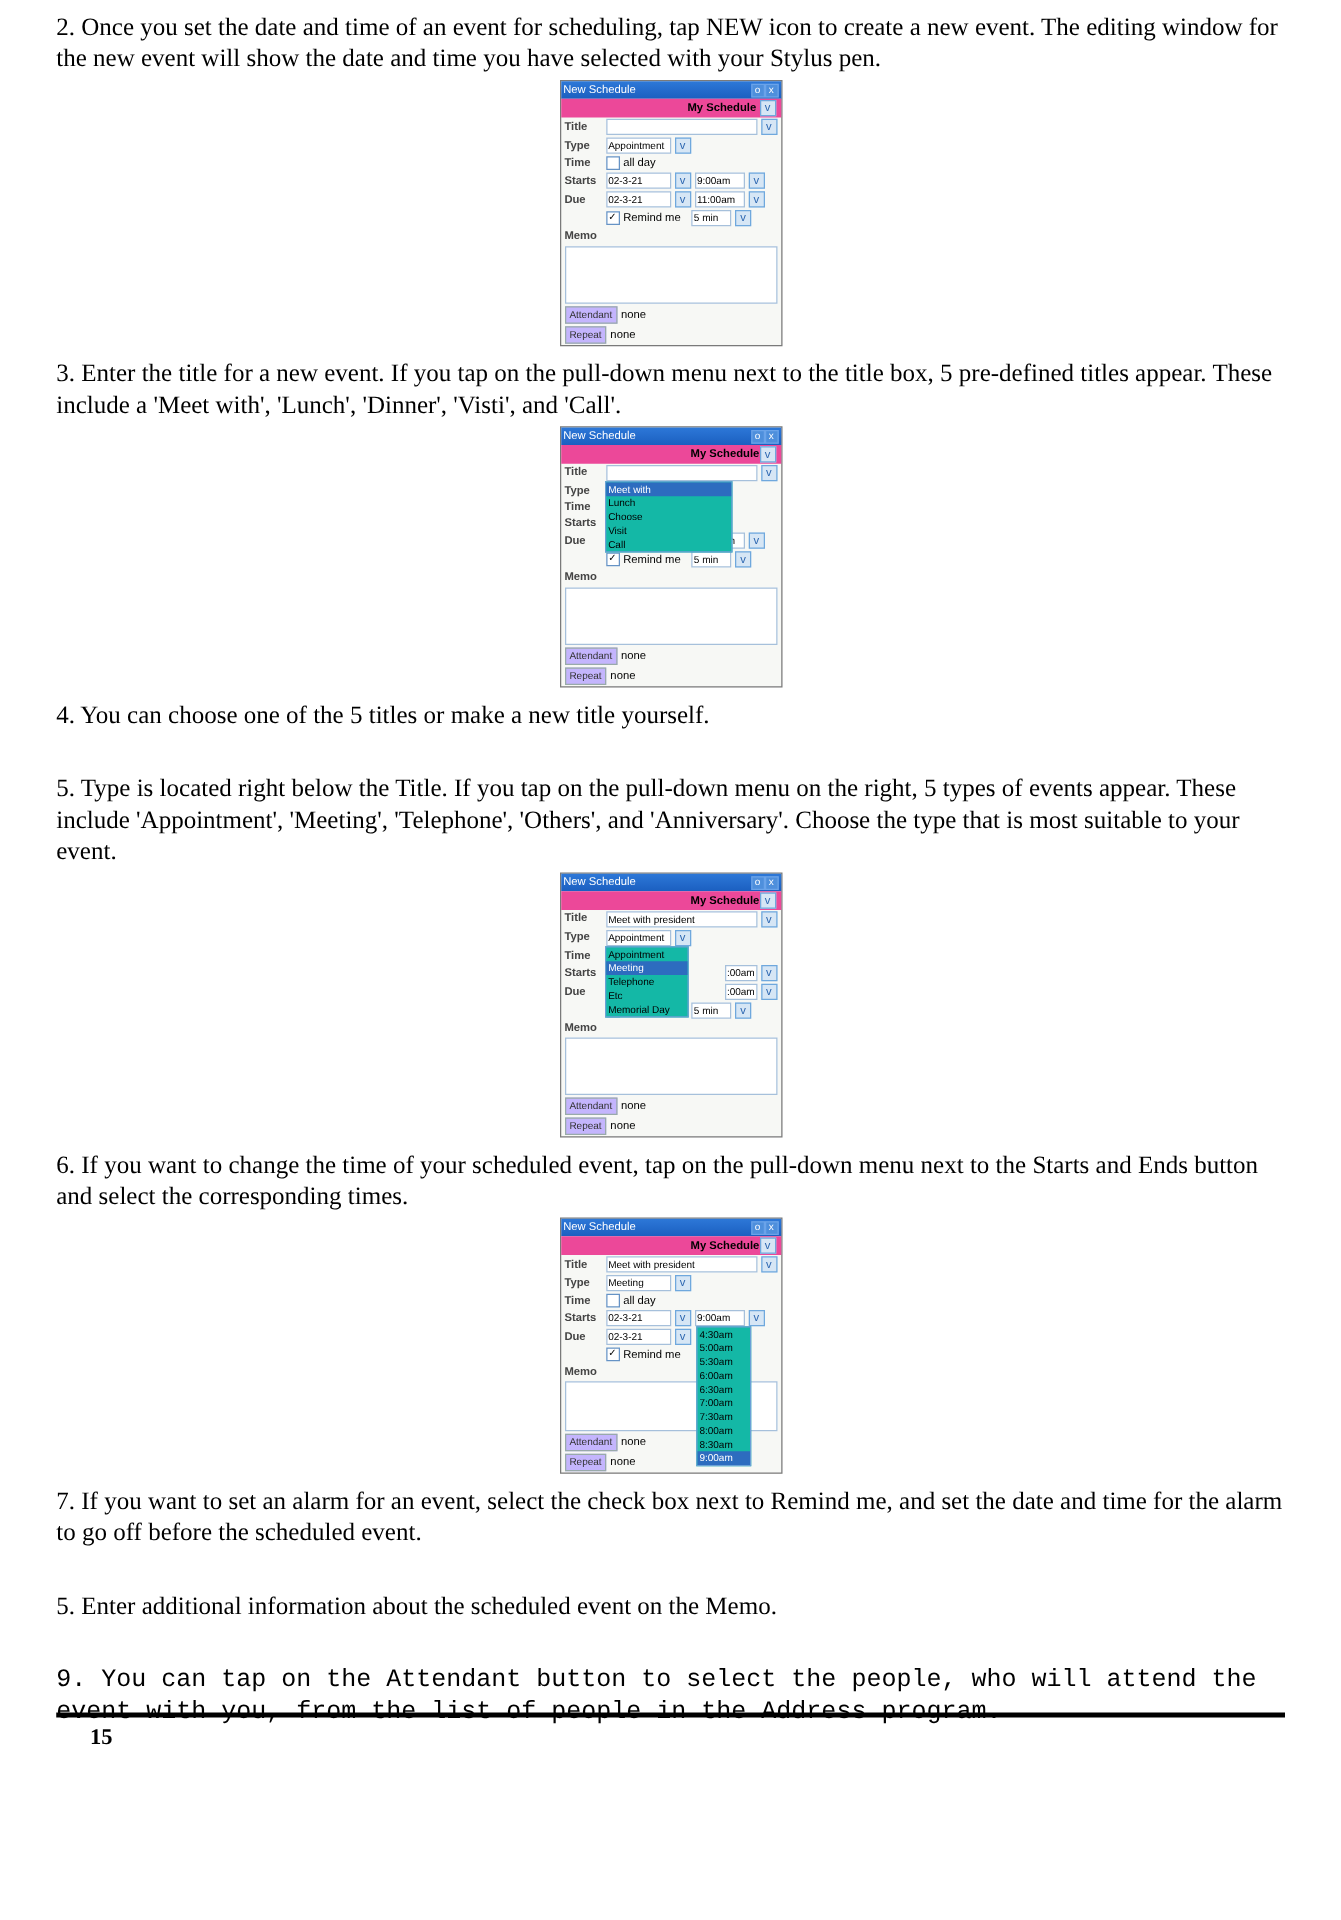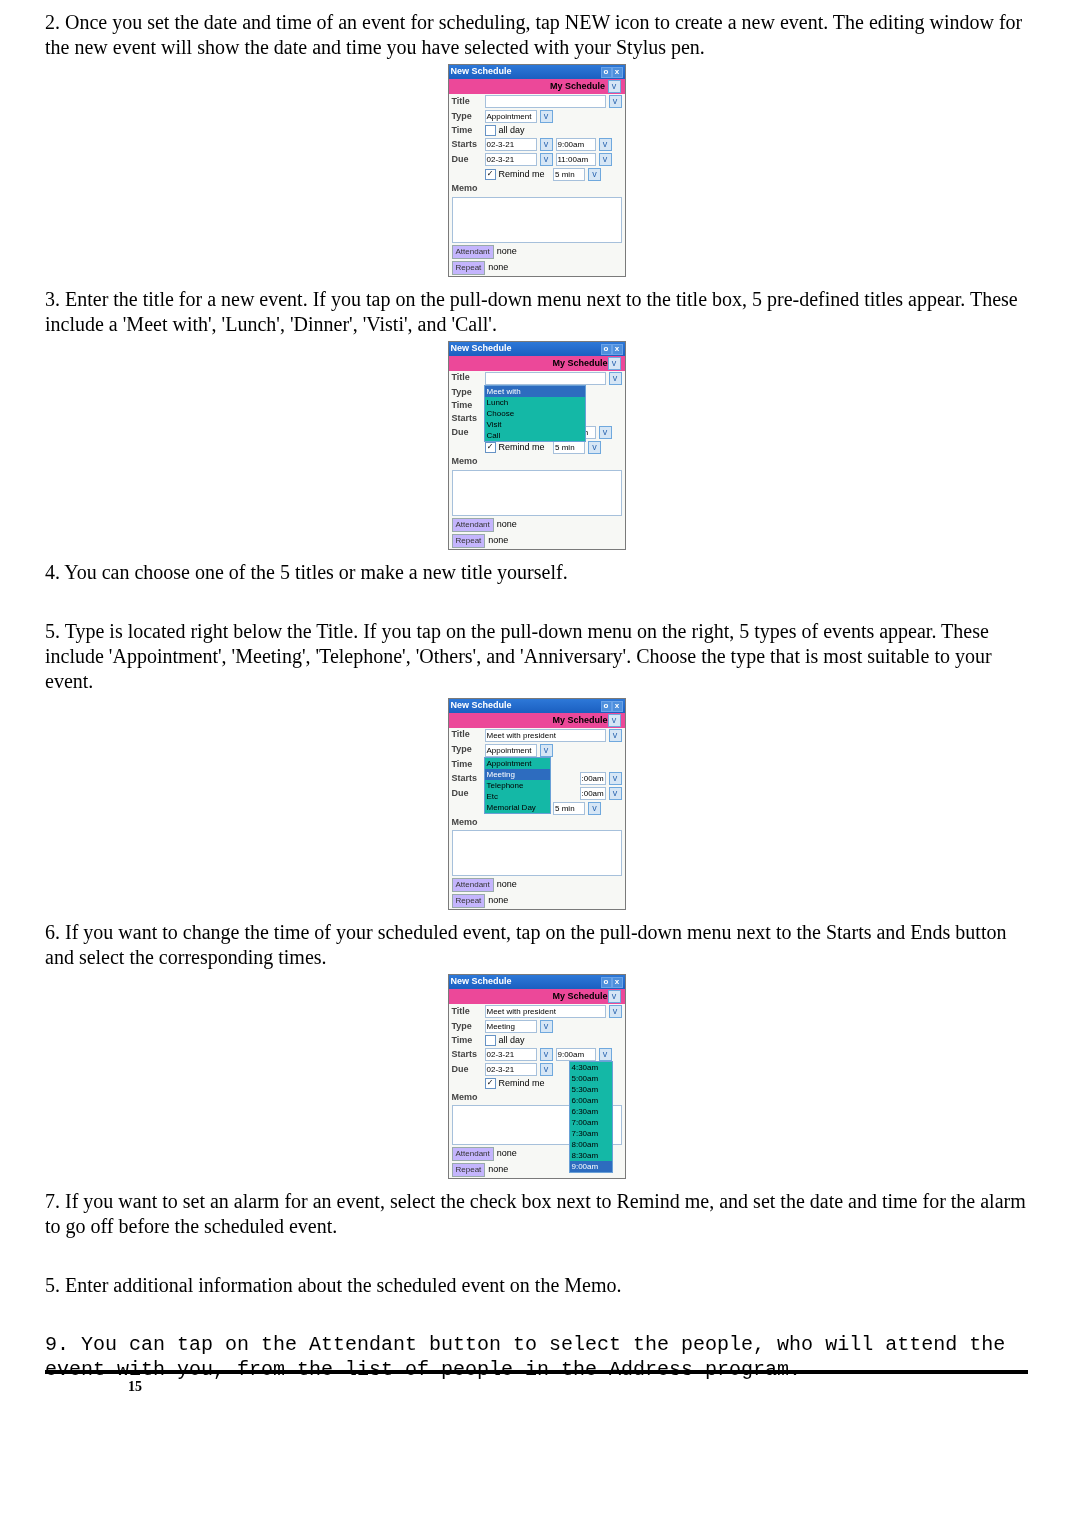--- a/index.html
+++ b/index.html
@@ -23,21 +23,21 @@
     border: 1px solid #7a7a7a;
     text-align: left;
     font-family: Tahoma, Arial, sans-serif;
     font-size: 9px;
     background: #f7f8f5;
     vertical-align: top;
   }
   .titlebar {
     background: linear-gradient(#2d78d8, #1b5fc0);
     color: #fff;
-    font-weight: bold;
+    font-weight: normal;
     font-size: 9px;
     padding: 1px 2px;
     display: flex;
     justify-content: space-between;
     align-items: center;
   }
   .titlebar-btns span {
     display: inline-block;
     width: 9px; height: 9px;
     border: 1px solid #6aa3e9;
@@ -124,22 +124,22 @@
   }
   .dropdown-open div { padding: 0 2px; white-space: nowrap;}
   .dropdown-open div.sel { background: #2d6cbf; color: #fff; }
   .relwrap { position: relative; }
   .footer-rule {
     border-top: 4px solid #000;
     margin-top: 8px;
   }
   .pagenum {
     font-weight: bold;
-    font-size: 14px;
-    margin: 4px 0 0 83px;
+    font-size: 18px;
+    margin: 4px 0 0 27px;
   }
 </style>
 </head>
 <body>
 
 <p>2. Once you set the date and time of an event for scheduling, tap NEW icon  to create a new event. The editing window for the new event will show the date and time you have selected with your Stylus pen.</p>
 
 <div class="center-wrap">
 <div class="device">
   <div class="titlebar">
@@ -351,21 +351,21 @@
         </div>
     <div class="formrow">
           <span class="lbl"></span>
           <span class="chk">✓</span>
           <span>Remind me</span>
         </div>
     <div class="formrow">
           <span class="lbl">Memo</span>
         </div>
     <div class="memobox" style="height:38px"></div>
-    <div class="dropdown-open" id="dd4" style="left:120px; top:14px; width:42px;">
+    <div class="dropdown-open" id="dd4" style="left:108px; top:14px; width:42px;">
           <div>4:30am</div>
           <div>5:00am</div>
           <div>5:30am</div>
           <div>6:00am</div>
           <div>6:30am</div>
           <div>7:00am</div>
           <div>7:30am</div>
           <div>8:00am</div>
           <div>8:30am</div>
           <div class="sel">9:00am</div>

